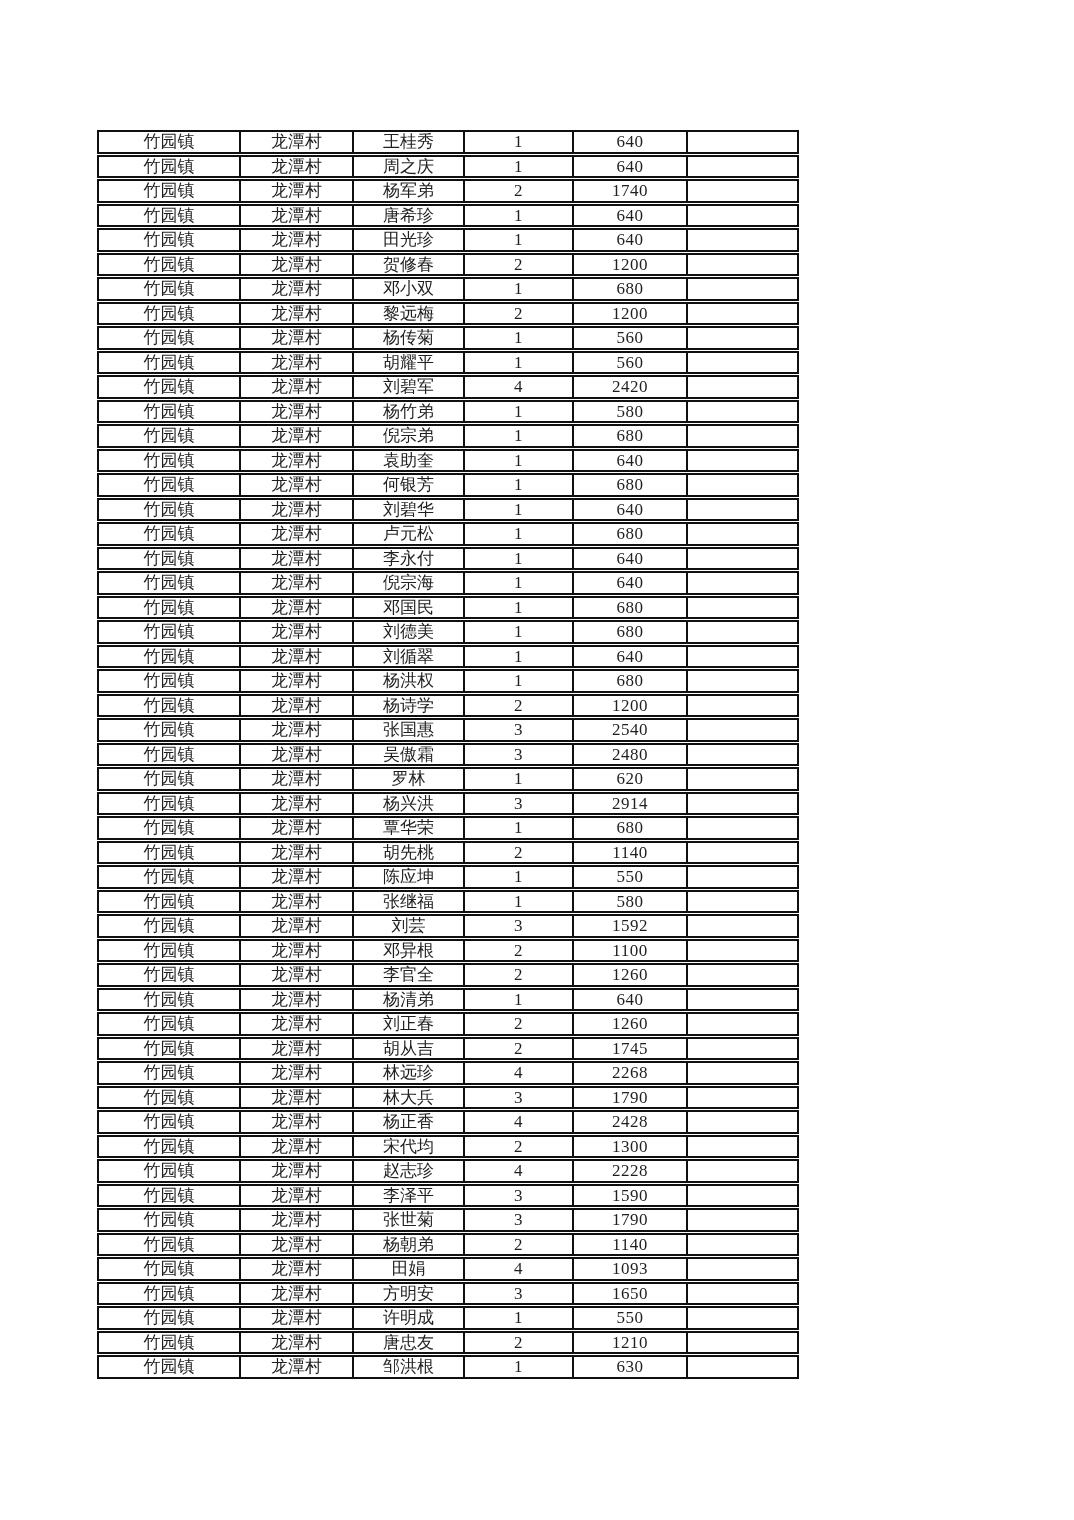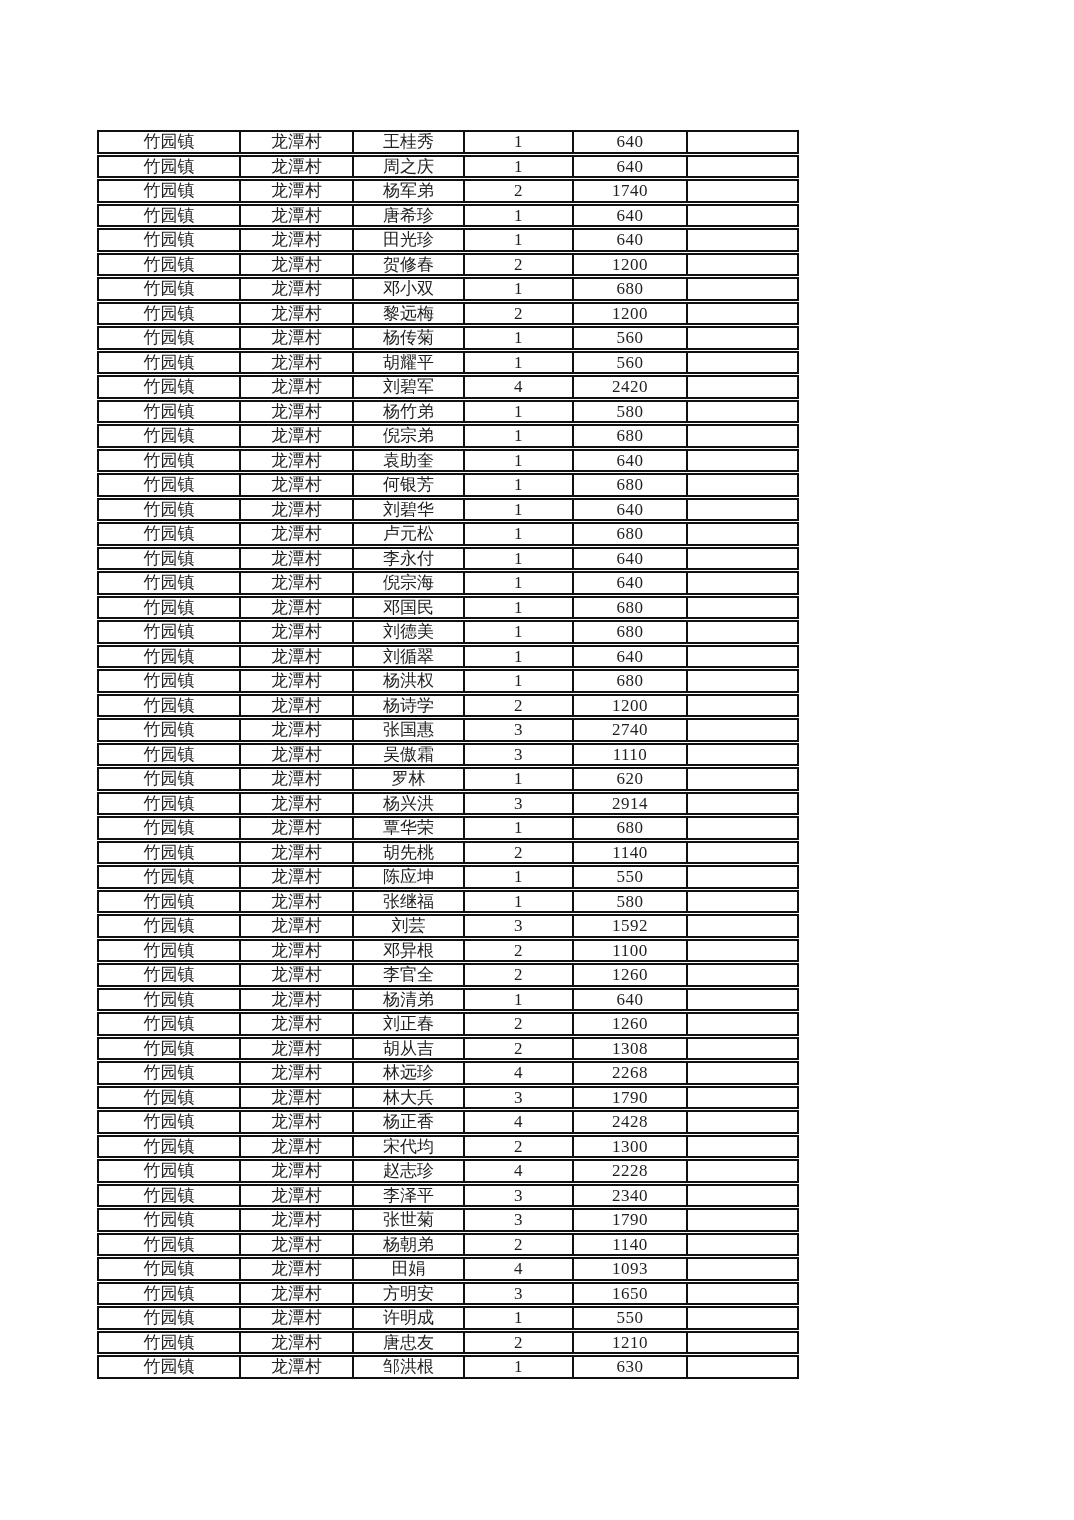--- a/index.html
+++ b/index.html
@@ -254,29 +254,29 @@
     <td>杨诗学</td>
     <td class="num">2</td>
     <td class="num">1200</td>
     <td></td>
   </tr>
         <tr>
     <td>竹园镇</td>
     <td>龙潭村</td>
     <td>张国惠</td>
     <td class="num">3</td>
-    <td class="num">2740</td>
+    <td class="num">2540</td>
     <td></td>
   </tr>
         <tr>
     <td>竹园镇</td>
     <td>龙潭村</td>
     <td>吴傲霜</td>
     <td class="num">3</td>
-    <td class="num">1110</td>
+    <td class="num">2480</td>
     <td></td>
   </tr>
         <tr>
     <td>竹园镇</td>
     <td>龙潭村</td>
     <td>罗林</td>
     <td class="num">1</td>
     <td class="num">620</td>
     <td></td>
   </tr>
@@ -358,21 +358,21 @@
     <td>刘正春</td>
     <td class="num">2</td>
     <td class="num">1260</td>
     <td></td>
   </tr>
         <tr>
     <td>竹园镇</td>
     <td>龙潭村</td>
     <td>胡从吉</td>
     <td class="num">2</td>
-    <td class="num">1308</td>
+    <td class="num">1745</td>
     <td></td>
   </tr>
         <tr>
     <td>竹园镇</td>
     <td>龙潭村</td>
     <td>林远珍</td>
     <td class="num">4</td>
     <td class="num">2268</td>
     <td></td>
   </tr>
@@ -406,21 +406,21 @@
     <td>赵志珍</td>
     <td class="num">4</td>
     <td class="num">2228</td>
     <td></td>
   </tr>
         <tr>
     <td>竹园镇</td>
     <td>龙潭村</td>
     <td>李泽平</td>
     <td class="num">3</td>
-    <td class="num">2340</td>
+    <td class="num">1590</td>
     <td></td>
   </tr>
         <tr>
     <td>竹园镇</td>
     <td>龙潭村</td>
     <td>张世菊</td>
     <td class="num">3</td>
     <td class="num">1790</td>
     <td></td>
   </tr>

